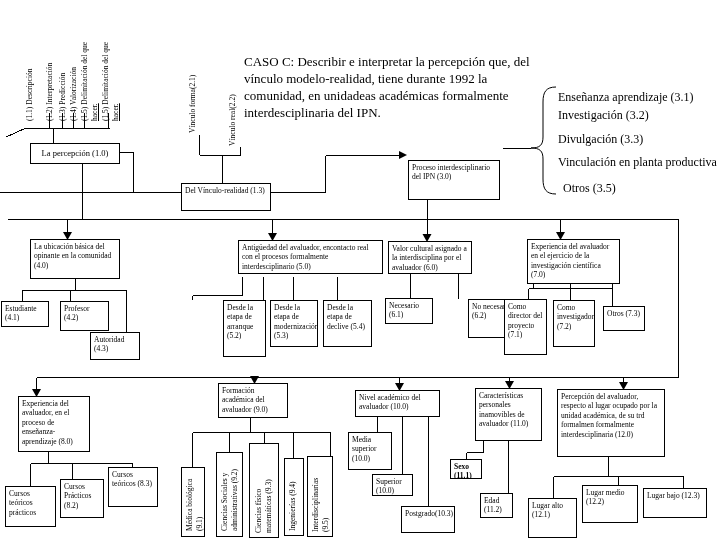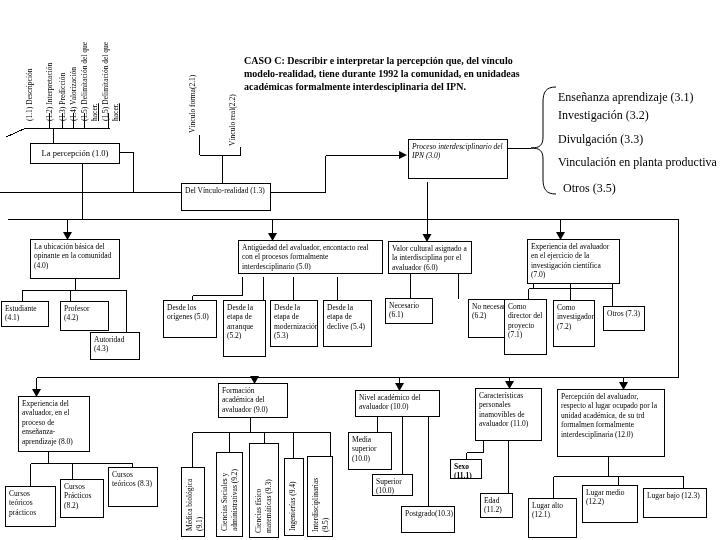--- a/index.html
+++ b/index.html
@@ -6,21 +6,21 @@
   #scene{position:relative;width:720px;height:540px;background:#fff;overflow:hidden;
          font-family:"Liberation Serif", serif;color:#000;}
   .bx{position:absolute;border:1px solid #000;background:#fff;font-size:7.5px;
       line-height:1.25;padding:2px 3px;box-sizing:border-box;overflow:hidden;}
   .ctr{display:flex;align-items:center;justify-content:center;text-align:left;}
   .vbox{position:absolute;border:1px solid #000;background:#fff;box-sizing:border-box;}
   .vlab{position:absolute;transform:rotate(-90deg);transform-origin:0 0;
         font-size:7.5px;line-height:10px;}
   .vlab .l2{display:block;text-decoration:underline;}
   .vlab .l1{display:block;}
-  .title{position:absolute;font-weight:bold;font-size:10px;line-height:1.3;}
+  .title{position:absolute;font-weight:normal;font-size:13px;line-height:1.3;}
   .bitem{position:absolute;font-size:12px;white-space:nowrap;}
   svg{position:absolute;left:0;top:0;}
 </style>
 </head>
 <body>
 
 <div id="scene">
 
   <svg width="720" height="540" viewBox="0 0 720 540">
     <g stroke="#000" stroke-width="1" fill="none" shape-rendering="crispEdges">
@@ -93,29 +93,28 @@
     </div>
 
   <div class="bitem" style="left:558px;top:90px;">Enseñanza aprendizaje (3.1)</div>
   <div class="bitem" style="left:558px;top:108px;">Investigación (3.2)</div>
   <div class="bitem" style="left:558px;top:132px;">Divulgación (3.3)</div>
   <div class="bitem" style="left:558px;top:155px;">Vinculación en planta productiva (3.4)</div>
   <div class="bitem" style="left:563px;top:181px;">Otros (3.5)</div>
 
   <div class="bx ctr" style="left:30px;top:143px;width:90px;height:21px;font-size:8.5px;">La percepción (1.0)</div>
   <div class="bx" style="left:181px;top:183px;width:90px;height:28px;">Del Vínculo-realidad (1.3)</div>
-  <div class="bx" style="left:408px;top:139px;width:100px;height:40px;font-style:italic;">Proceso interdesciplinario del IPN (3.0)</div>
+  <div class="bx" style="left:408px;top:160px;width:92px;height:40px;">Proceso interdesciplinario del IPN (3.0)</div>
 
   <div class="bx" style="left:30px;top:239px;width:90px;height:40px;">La ubicación básica del opinante en la comunidad (4.0)</div>
   <div class="bx" style="left:1px;top:301px;width:48px;height:26px;">Estudiante (4.1)</div>
   <div class="bx" style="left:60px;top:301px;width:49px;height:30px;">Profesor (4.2)</div>
   <div class="bx" style="left:90px;top:332px;width:50px;height:28px;">Autoridad (4.3)</div>
 
   <div class="bx" style="left:203px;top:240px;width:145px;height:34px;margin-left:35px;">Antigüedad del avaluador, encontacto real con el procesos formalmente interdesciplinario (5.0)</div>
-  <div class="bx" style="left:163px;top:300px;width:54px;height:38px;">Desde los orígenes (5.0)</div>
   <div class="bx" style="left:223px;top:300px;width:43px;height:57px;">Desde la etapa de arranque (5.2)</div>
   <div class="bx" style="left:270px;top:300px;width:48px;height:47px;">Desde la etapa de modernización (5.3)</div>
   <div class="bx" style="left:323px;top:300px;width:49px;height:47px;">Desde la etapa de declive (5.4)</div>
 
   <div class="bx" style="left:388px;top:241px;width:84px;height:33px;">Valor cultural asignado a la interdisciplina por el avaluador (6.0)</div>
   <div class="bx" style="left:385px;top:298px;width:48px;height:26px;">Necesario (6.1)</div>
   <div class="bx" style="left:440px;top:299px;width:50px;height:39px;margin-left:28px;">No necesario (6.2)</div>
 
   <div class="bx" style="left:527px;top:239px;width:93px;height:45px;">Experiencia del avaluador en el ejercicio de la investigación científica (7.0)</div>
   <div class="bx" style="left:504px;top:299px;width:43px;height:56px;">Como director del proyecto (7.1)</div>

